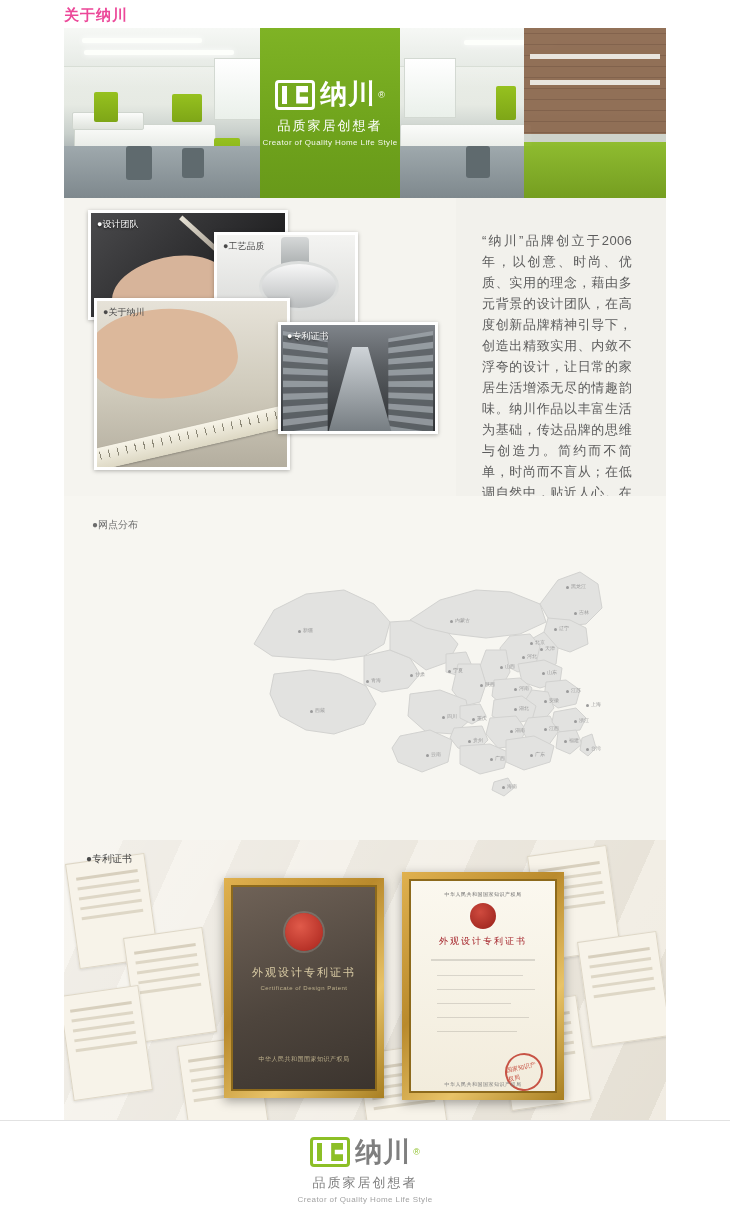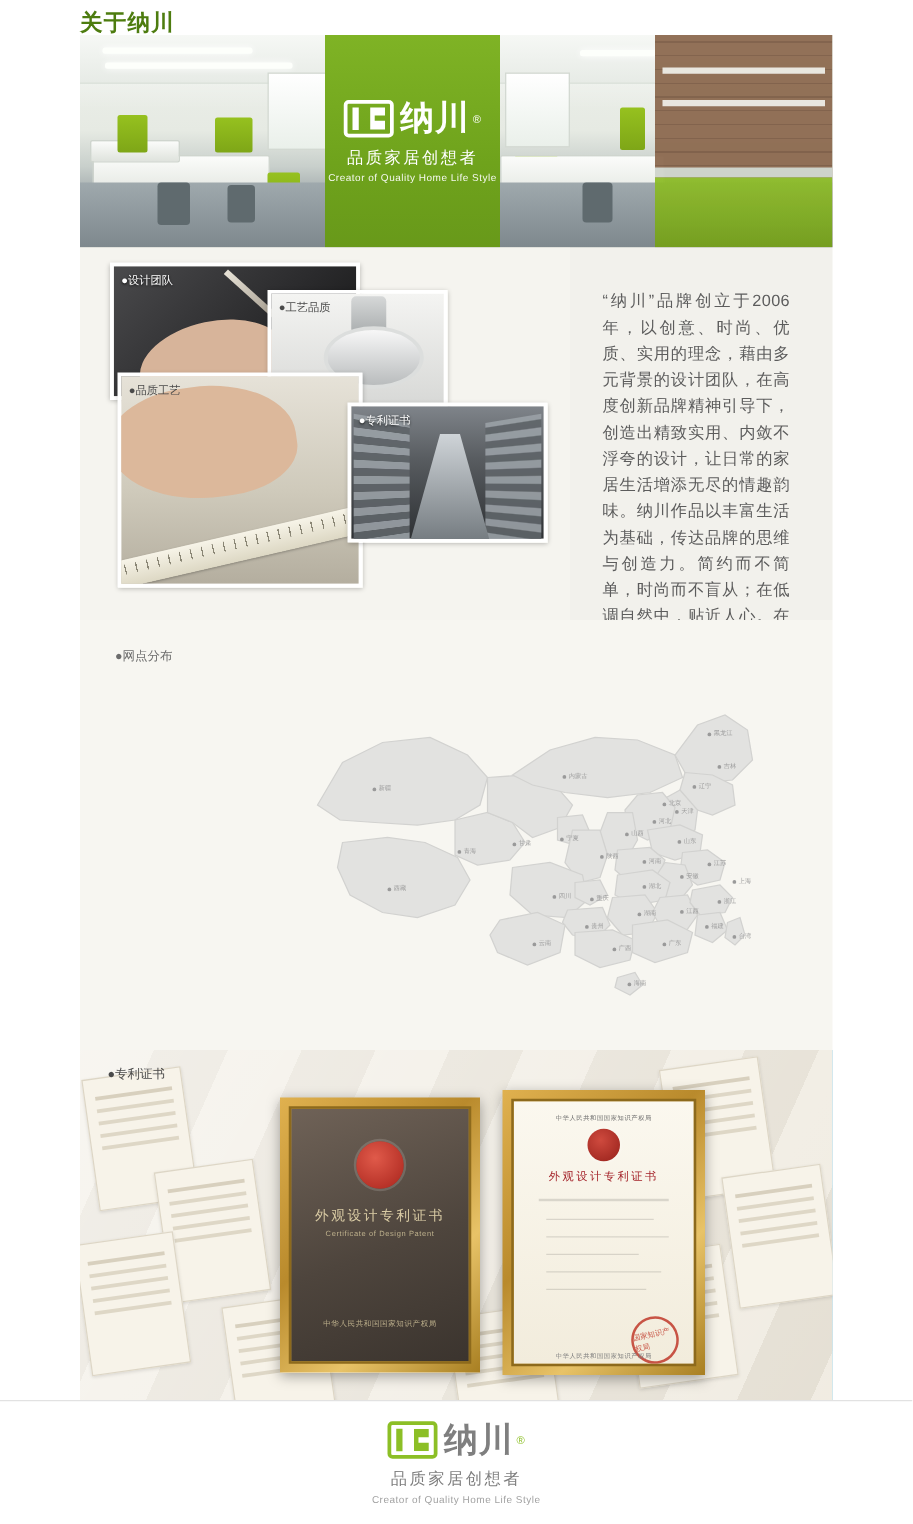--- a/index.html
+++ b/index.html
@@ -18,23 +18,23 @@
     position: relative;
     width: 730px;
     height: 1219px;
     background: #ffffff;
   }
   
   .page-title {
     position: absolute;
     left: 64px;
     top: 6px;
-    font-size: 18px;
+    font-size: 15px;
     font-weight: bold;
-    color: #4d7c0f;
+    color: #ec4899;
     letter-spacing: 1px;
   }
   
   .banner {
     position: absolute;
     left: 64px;
     top: 28px;
     width: 602px;
     height: 170px;
     overflow: hidden;
@@ -527,21 +527,21 @@
 
       <div class="photo p-craft">
         <div class="stem"></div>
         <div class="ring"></div>
         <div class="ph-label" style="color:#4a4a4a;text-shadow:none">●工艺品质</div>
       </div>
 
       <div class="photo p-quality">
         <div class="hand2"></div>
         <div class="ruler"></div>
-        <div class="ph-label" style="color:#4a4a4a;text-shadow:none">●品质工艺</div>
+        <div class="ph-label" style="color:#4a4a4a;text-shadow:none">●关于纳川</div>
       </div>
 
       <div class="photo p-manu">
         <div class="rack-l"></div>
         <div class="rack-r"></div>
         <div class="aisle"></div>
         <div class="ph-label">●专利证书</div>
       </div>
 
     </div>

